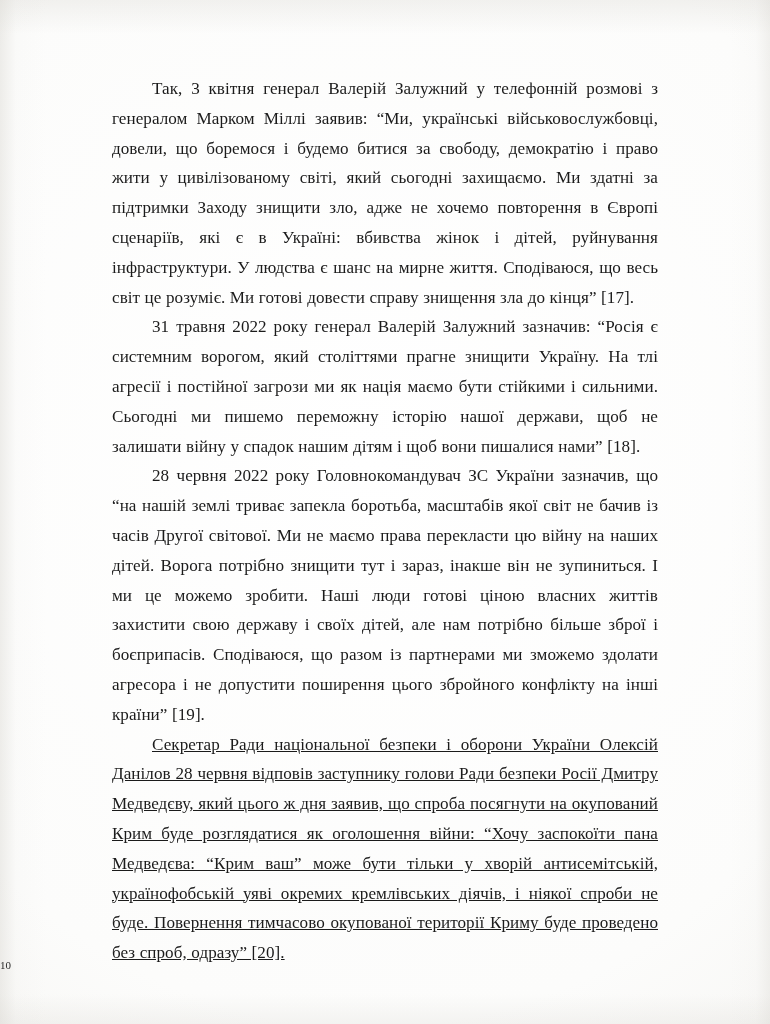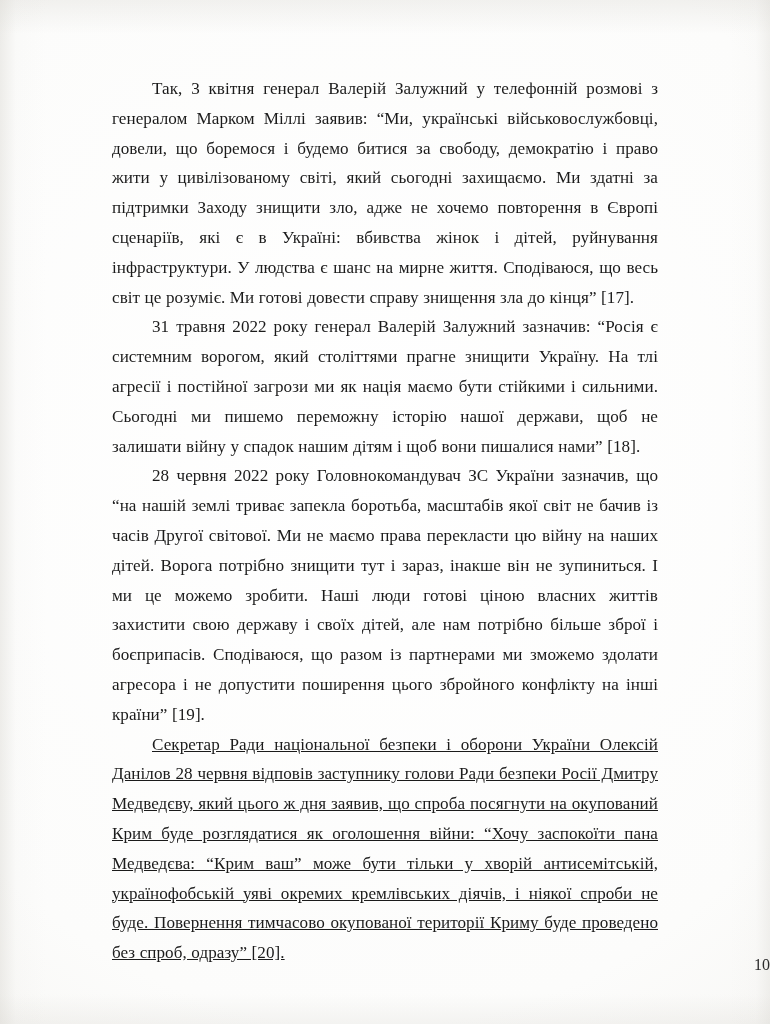--- a/index.html
+++ b/index.html
@@ -65,22 +65,22 @@
   .para:last-child {
     text-align-last: left;
     text-decoration: underline;
   }
 
   .page-number {
     position: absolute;
     left: 0;
     right: 0;
     top: 955px;
-    text-align: right;
-    font-size: 16px;
+    text-align: left;
+    font-size: 11px;
     line-height: 20px;
     color: #2a2a2a;
     font-family: "Liberation Serif", "DejaVu Serif", serif;
   }
 </style>
 </head>
 <body>
 
 <div class="paper"></div>
 

